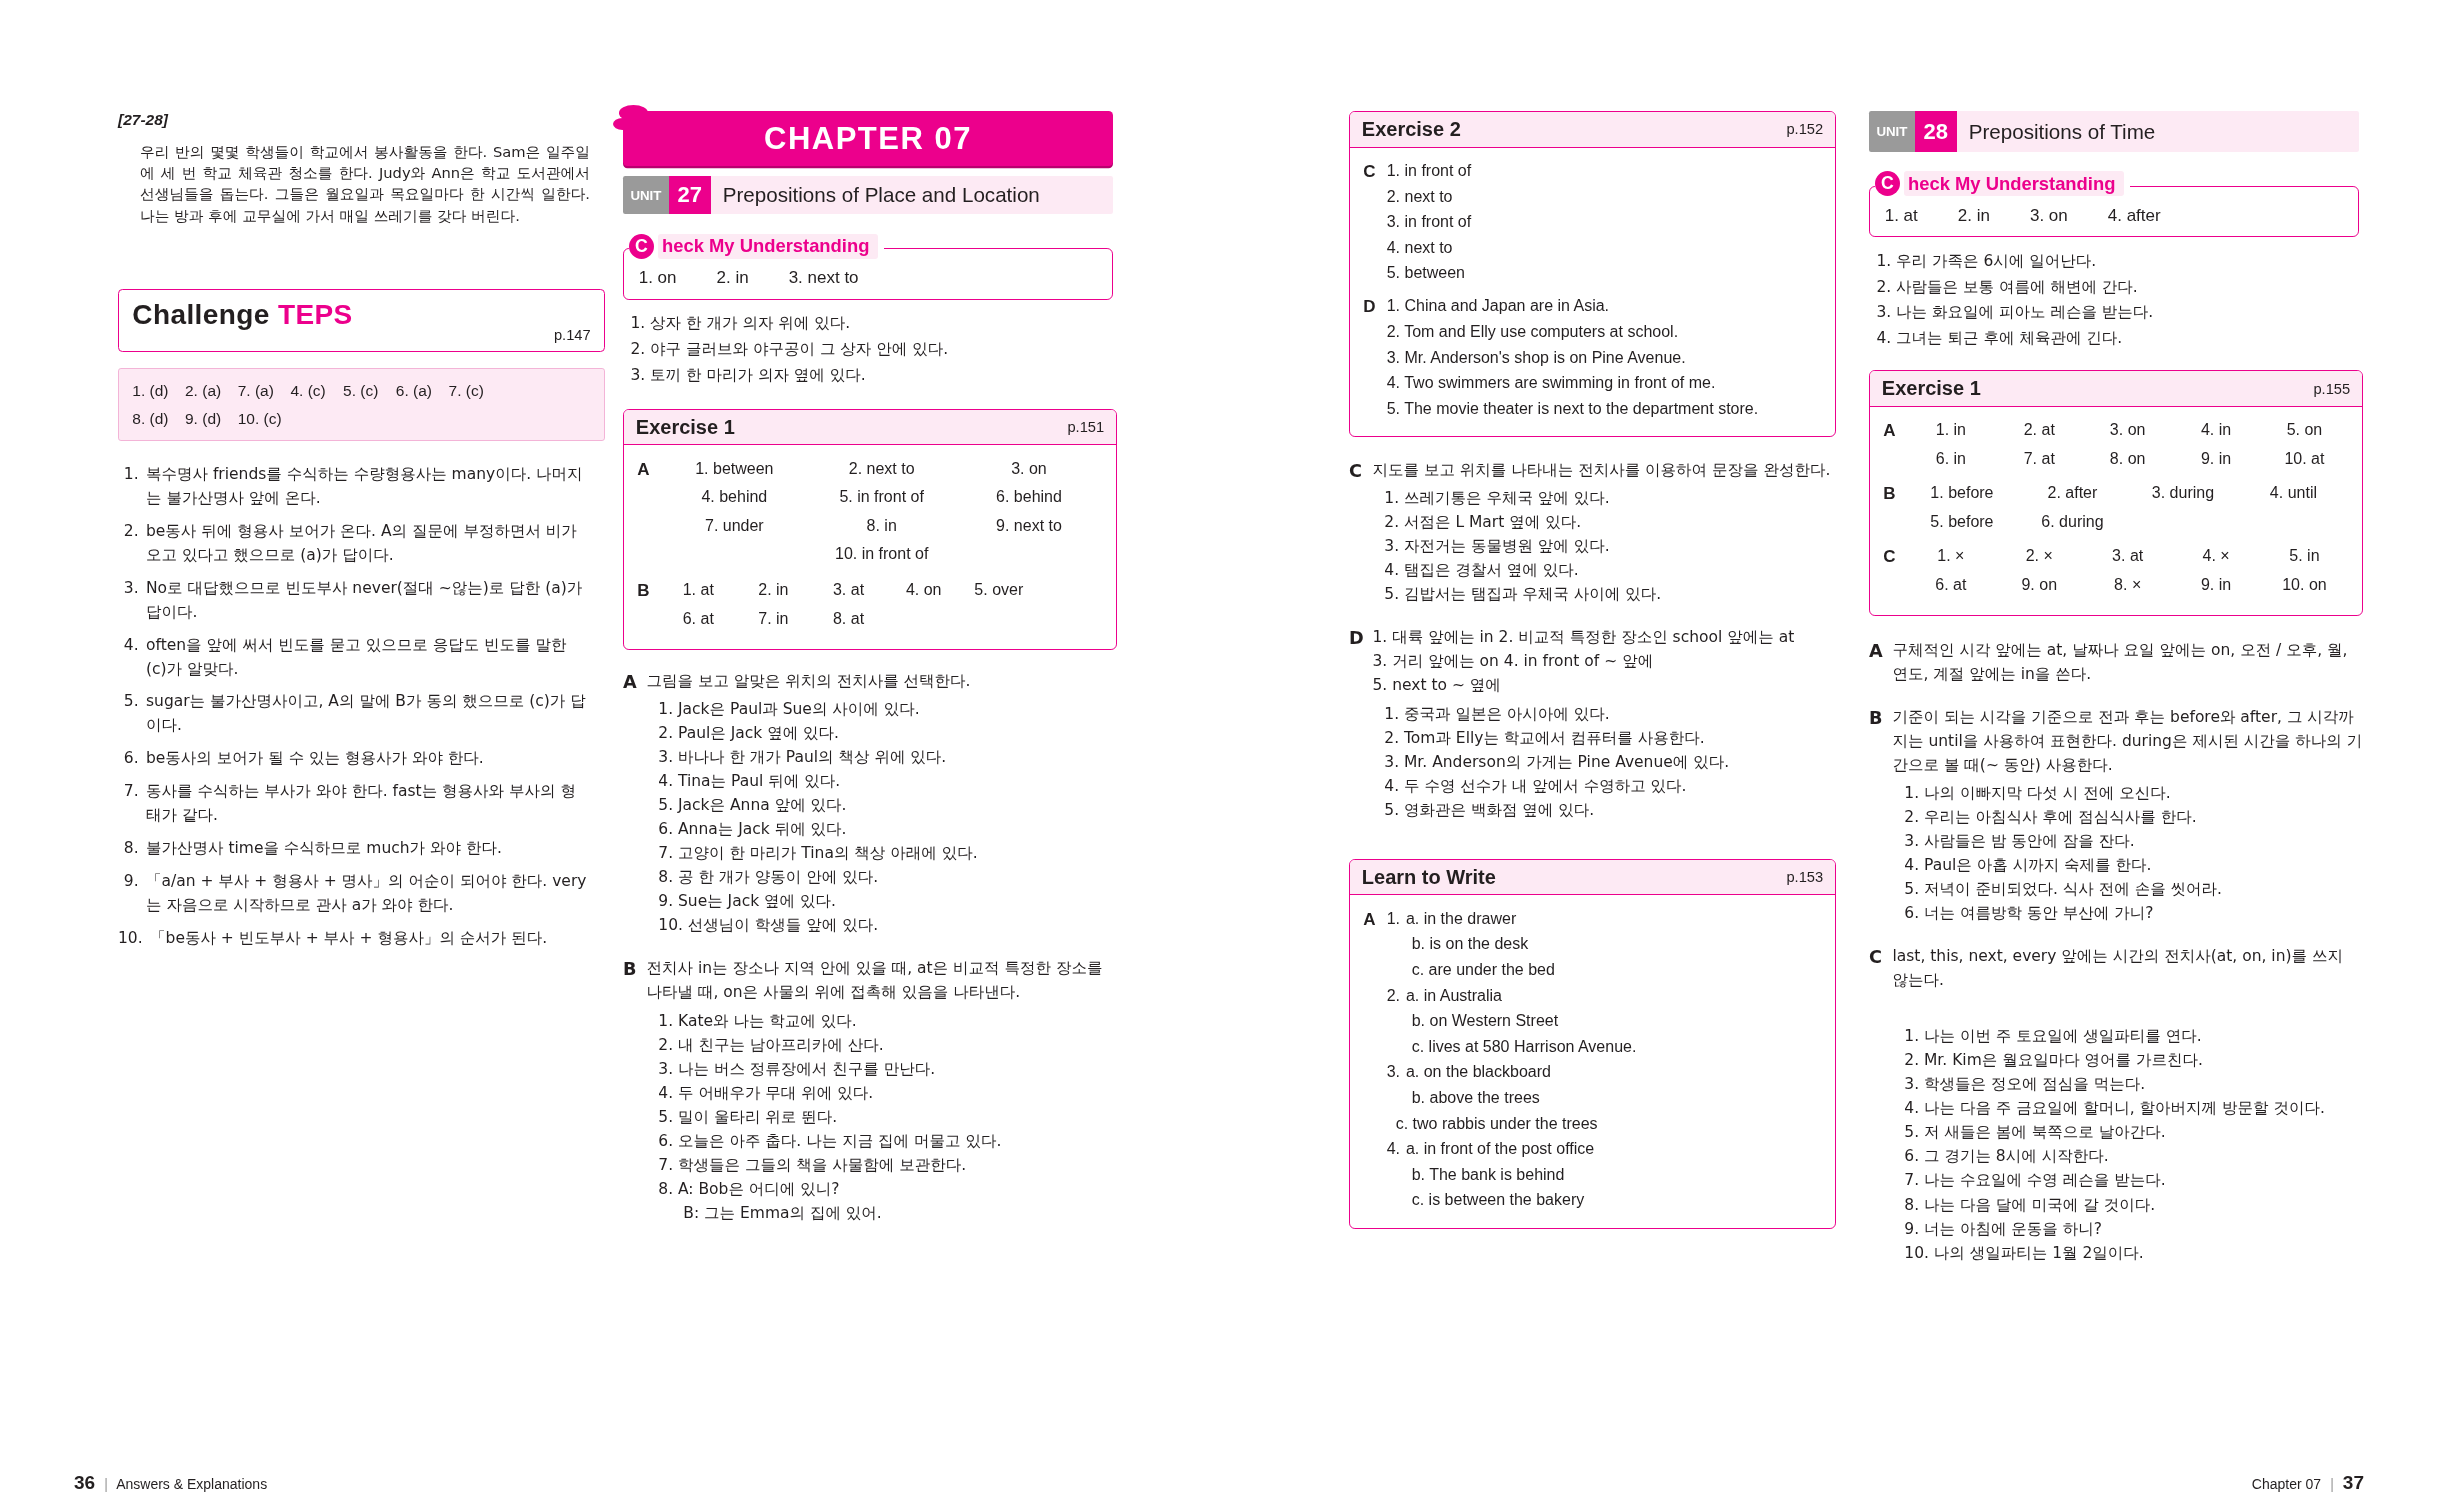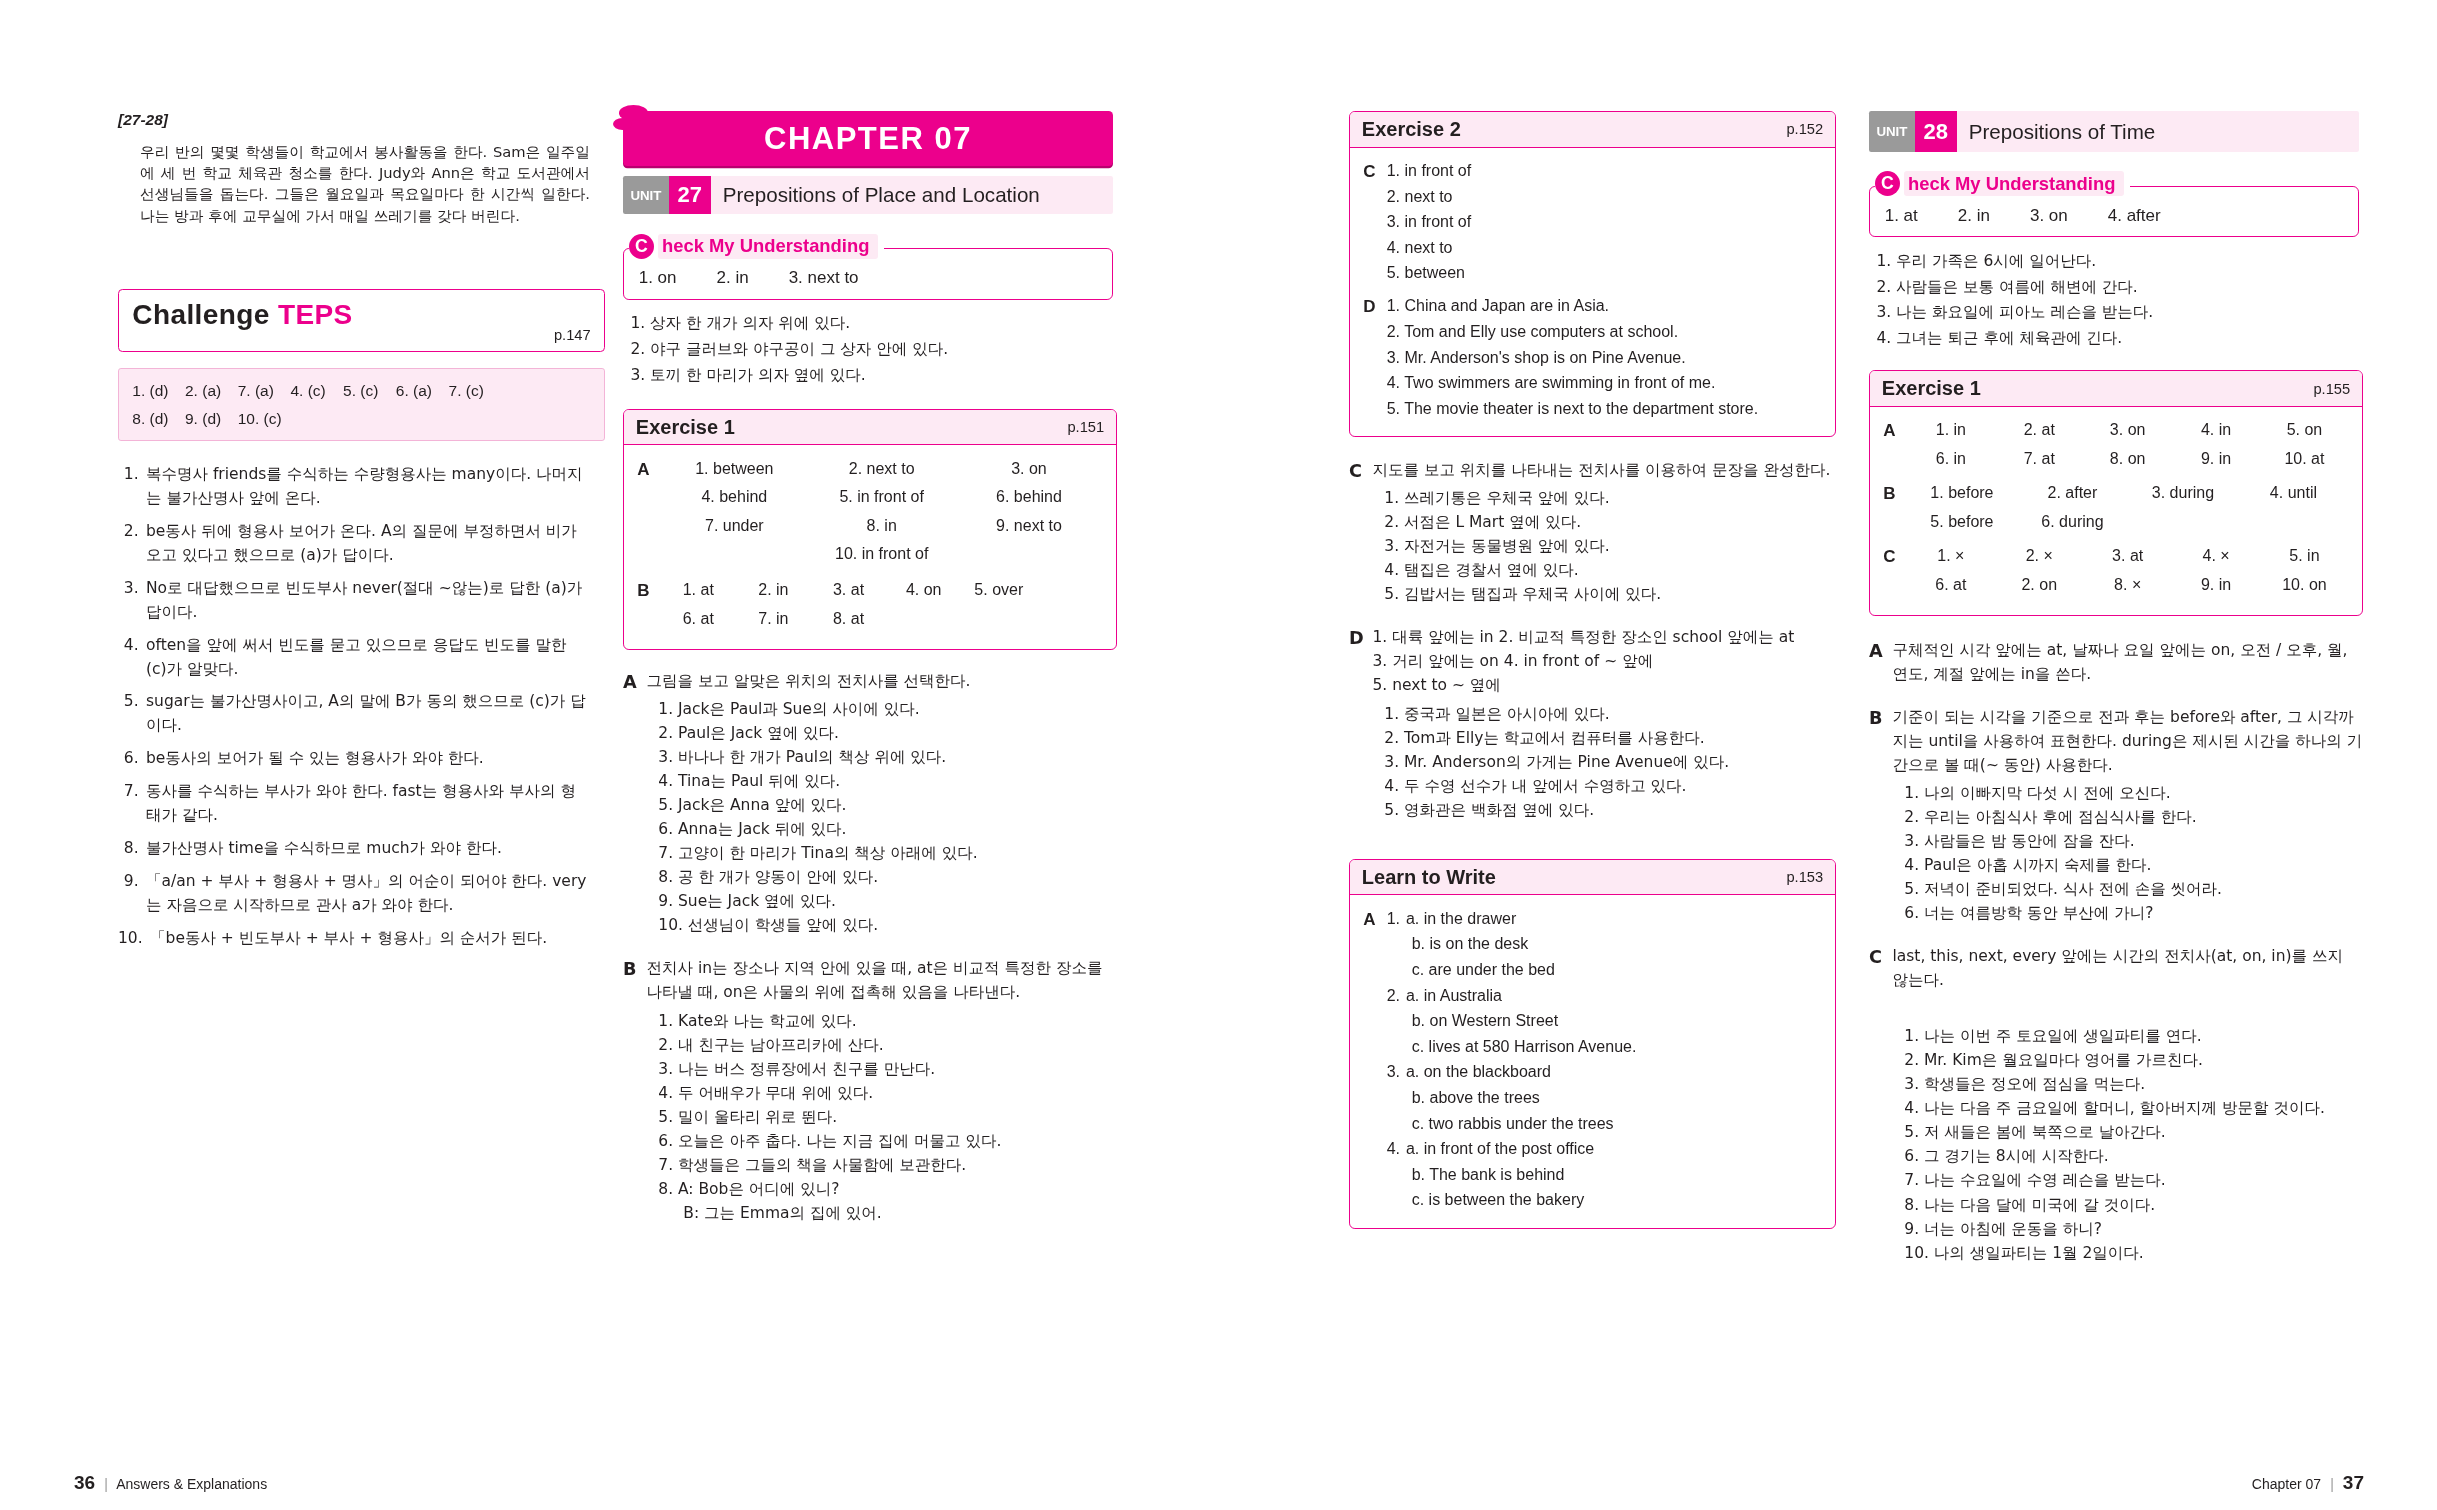--- a/index.html
+++ b/index.html
@@ -392,21 +392,21 @@
               <span>a. in Australia</span>
             </div>
             <div style="margin-left:25px;">b. on Western Street</div>
             <div style="margin-left:25px;">c. lives at 580 Harrison Avenue.</div>
 
             <div style="display:flex;gap:5.9px;">
               <span>3.</span>
               <span>a. on the blackboard</span>
             </div>
             <div style="margin-left:25px;">b. above the trees</div>
-            <div style="margin-left:25px;">c. two rabbis under the trees</div>
+            <div style="margin-left:9px;">c. two rabbis under the trees</div>
 
             <div style="display:flex;gap:5.9px;">
               <span>4.</span>
               <span>a. in front of the post office</span>
             </div>
             <div style="margin-left:25px;">b. The bank is behind</div>
             <div style="margin-left:25px;">c. is between the bakery</div>
           </div>
         </div>
       </div>
@@ -477,21 +477,21 @@
         </div>
         <div class="qrow" style="margin-top:5.9px;">
           <div class="qletter">C</div>
           <div class="ansgrid" style="flex:1;">
             <div class="cell" style="width:20%;">1. ×</div>
             <div class="cell" style="width:20%;">2. ×</div>
             <div class="cell" style="width:20%;">3. at</div>
             <div class="cell" style="width:20%;">4. ×</div>
             <div class="cell" style="width:20%;">5. in</div>
             <div class="cell" style="width:20%;">6. at</div>
-            <div class="cell" style="width:20%;">2. on</div>
+            <div class="cell" style="width:20%;">9. on</div>
             <div class="cell" style="width:20%;">8. ×</div>
             <div class="cell" style="width:20%;">9. in</div>
             <div class="cell" style="width:20%;">10. on</div>
           </div>
         </div>
       </div>
     </div>
 
     <div class="lettered kr" style="margin-top:22px;">
       <div class="L">A</div>

